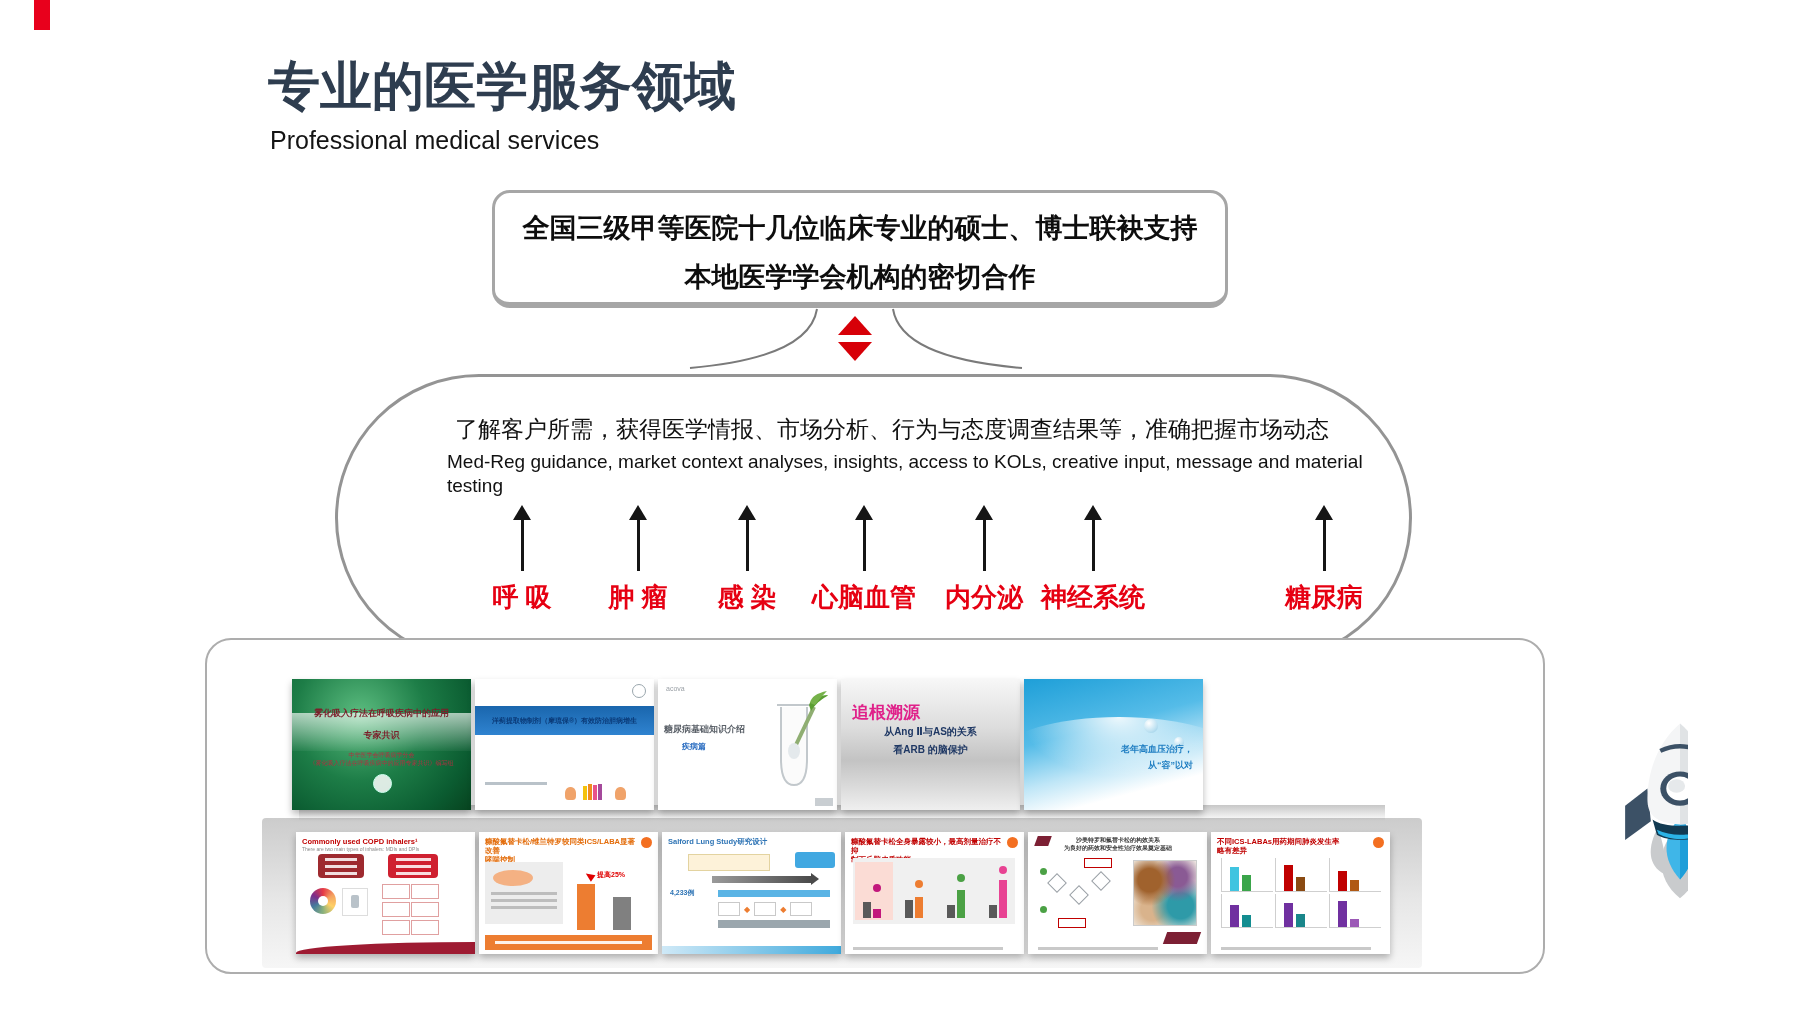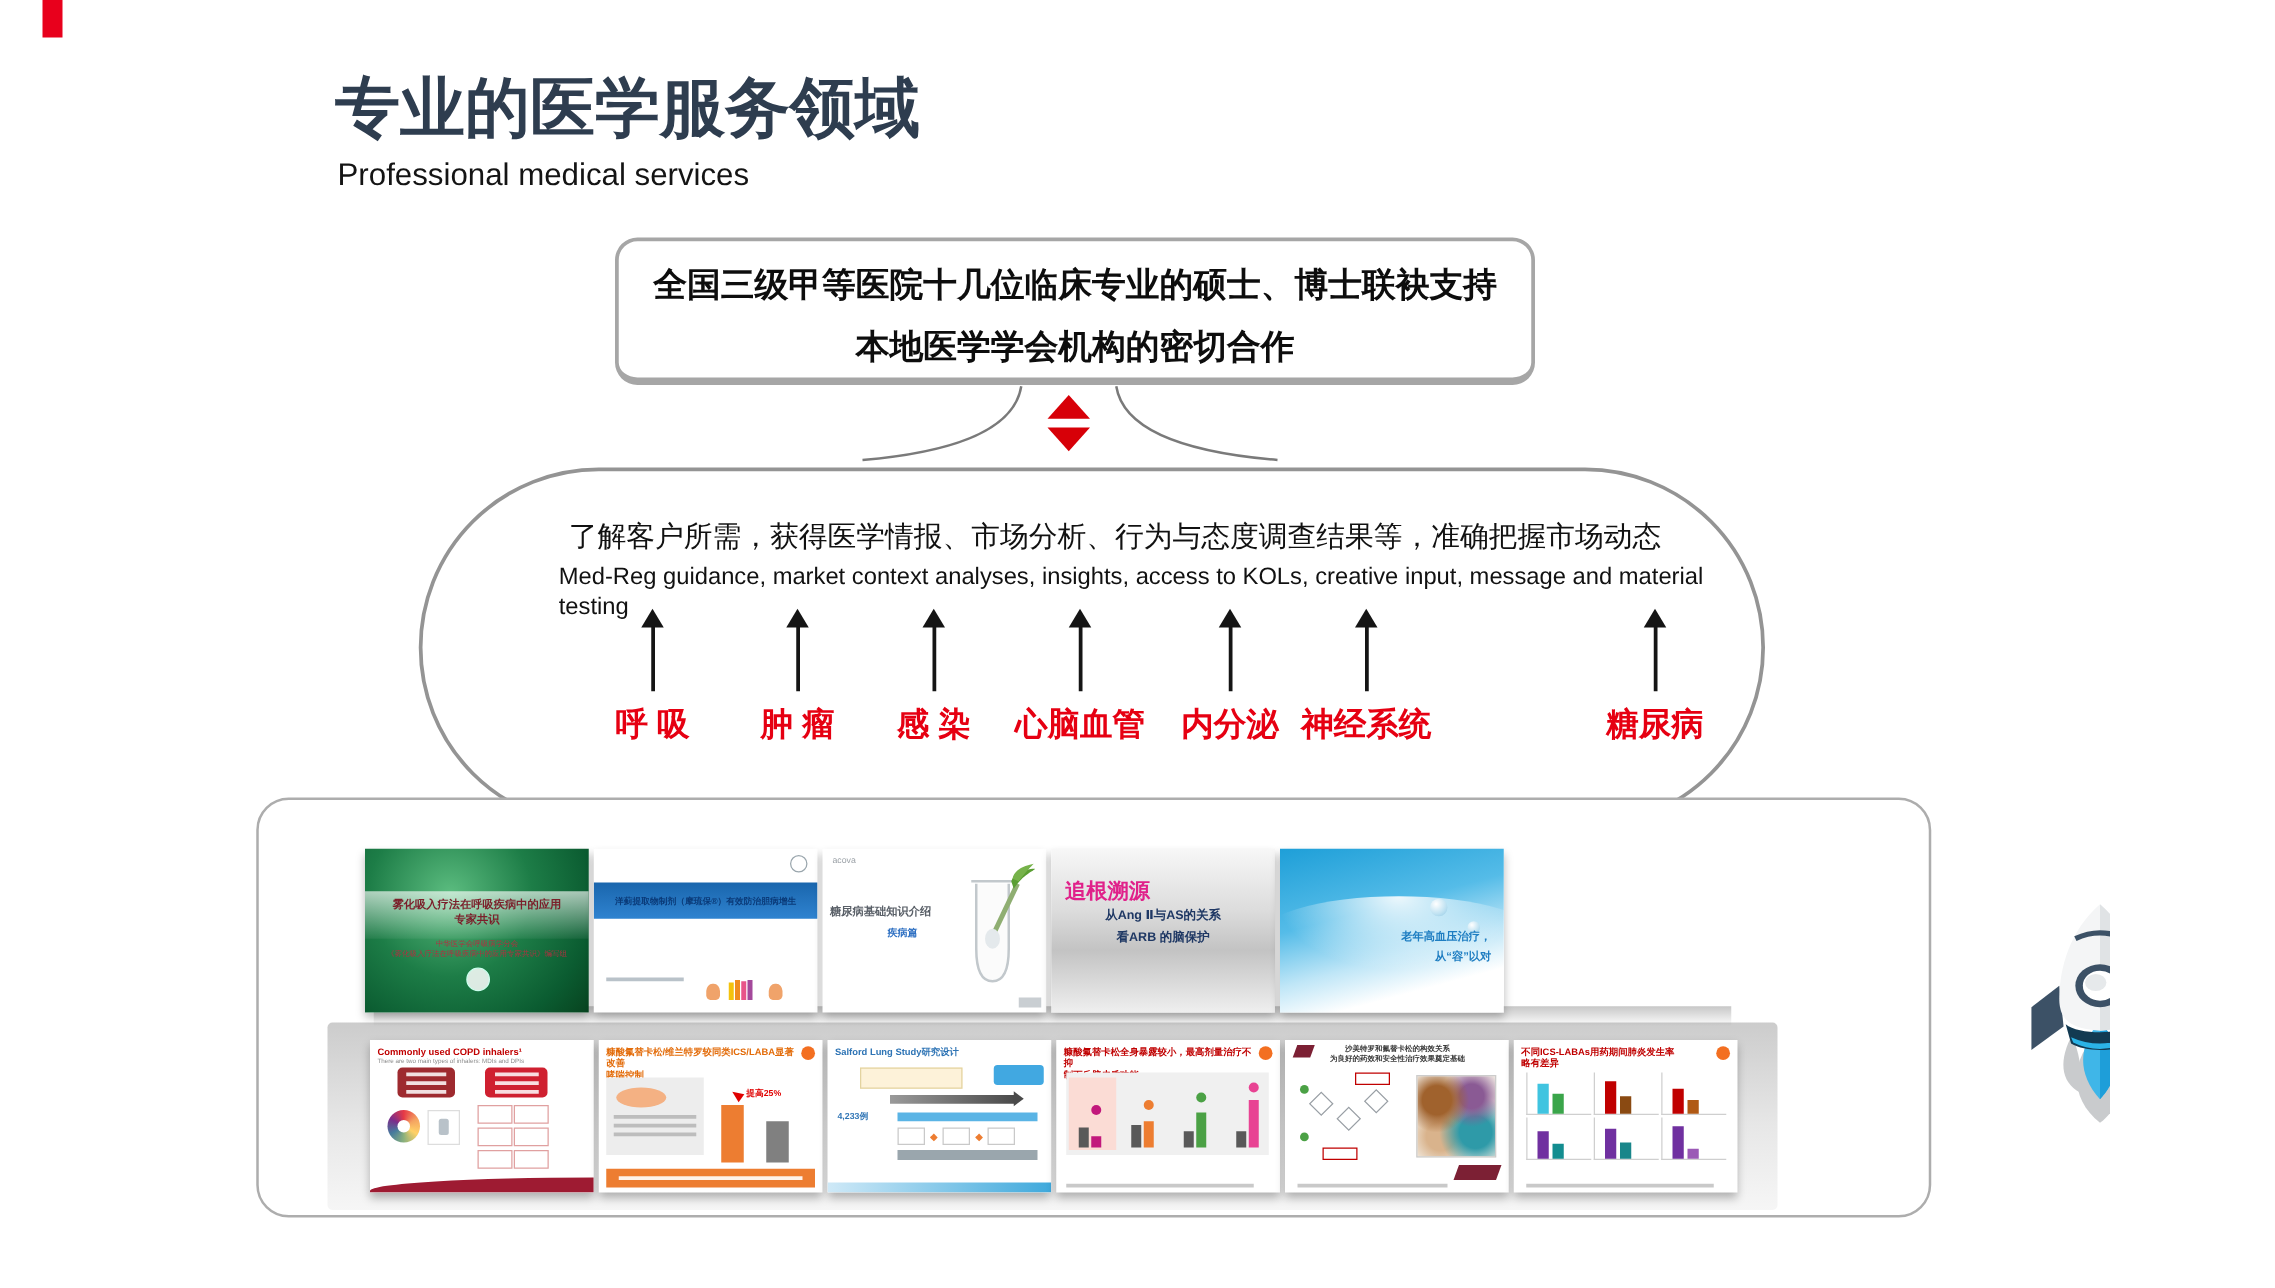--- a/index.html
+++ b/index.html
@@ -31,21 +31,21 @@
   .tri-down{left:838px;top:342px;border-left:17px solid transparent;border-right:17px solid transparent;
           border-top:19px solid #d70008;}
 
   
   .bubble-main{left:335px;top:374px;width:1077px;height:288px;background:#fff;
     border:3px solid #949494;border-radius:150px;box-sizing:border-box;z-index:1;}
   .bm-cn{left:455px;top:414px;font-size:23px;color:#111;z-index:2;}
   .bm-en{left:447px;top:450px;width:950px;font-size:19px;line-height:24px;color:#111;z-index:2;}
 
   
-  .spec{top:487px;width:140px;height:125px;z-index:2;text-align:center;}
+  .spec{top:505px;width:140px;height:125px;z-index:2;text-align:center;}
   .arrow-head{display:block;margin:0 auto;width:0;height:0;border-left:9px solid transparent;
     border-right:9px solid transparent;border-bottom:15px solid #151515;}
   .arrow-stem{display:block;margin:-1px auto 0;width:3px;height:52px;background:#151515;}
   .spec-label{margin-top:9px;font-size:26px;font-weight:bold;color:#e60012;white-space:pre;}
 
   
   .gallery{left:205px;top:638px;width:1340px;height:336px;background:#fff;
     border:2px solid #adadad;border-radius:26px;box-sizing:border-box;z-index:3;}
   .row-shadow-top{left:92px;top:165px;width:1086px;height:16px;
     background:linear-gradient(180deg,rgba(0,0,0,.22),rgba(0,0,0,0));}
@@ -55,41 +55,41 @@
   .row-top{left:85px;top:39px;height:131px;}
   .row-bottom{left:89px;top:192px;height:122px;}
   .thumb{position:relative;width:179px;height:100%;background:#fff;overflow:hidden;flex:0 0 auto;
     box-shadow:0 4px 7px rgba(0,0,0,.28);}
   .thumb .abs{position:absolute;}
 
   
   .t-green{background:radial-gradient(circle at 38% 28%,#5cbd80,#1d7d47 45%,#0b5c31 78%,#07431f);}
   .t-green .sheen{left:0;top:34px;width:100%;height:38px;
     background:linear-gradient(180deg,rgba(255,255,255,.65),rgba(255,255,255,.05));}
-  .t1-title{left:6px;top:38px;width:167px;font-size:9px;font-weight:bold;color:#7b1f2a;text-align:center;}
+  .t1-title{left:6px;top:28px;width:167px;font-size:9px;font-weight:bold;color:#7b1f2a;text-align:center;}
   .t1-title2{left:0;top:50px;width:100%;font-size:9px;font-weight:bold;color:#7b1f2a;text-align:center;}
   .t1-note{left:0;top:72px;width:100%;font-size:6px;color:#b03040;text-align:center;}
   .t1-note2{left:0;top:80px;width:100%;font-size:6px;color:#b03040;text-align:center;}
   .t1-badge{left:81px;top:95px;width:17px;height:17px;border-radius:50%;
     background:rgba(255,255,255,.85);border:1px solid #cfe;}
 
   
   .t2-logo{right:8px;top:5px;width:12px;height:12px;border-radius:50%;border:1.5px solid #9aa6ad;}
   .t2-band{left:0;top:27px;width:100%;height:29px;background:linear-gradient(180deg,#1a66ad,#2f83d0);
     display:flex;align-items:center;}
   .t2-band span{width:100%;font-size:7px;font-weight:bold;color:#0a3a78;text-align:center;}
   .t2-names{left:10px;top:103px;width:62px;height:3px;background:#b9c2c9;}
   .t2-av{top:108px;width:11px;height:13px;border-radius:45% 45% 30% 30%;background:#f0a36a;}
   .t2-bars{left:108px;top:105px;display:flex;gap:1px;align-items:flex-end;height:16px;}
   .t2-bars i{display:block;width:4px;}
 
   
   .t3-logo{left:8px;top:6px;font-size:7px;color:#9aa0a6;}
   .t3-title{left:6px;top:44px;width:95px;font-size:9px;font-weight:bold;color:#5a6068;}
-  .t3-tag{left:24px;top:62px;font-size:8px;font-weight:bold;color:#2d6fc2;margin-left:28px;}
+  .t3-tag{left:24px;top:62px;font-size:8px;font-weight:bold;color:#2d6fc2;}
   .t3-corner{right:4px;bottom:4px;width:18px;height:8px;background:#c9ced2;}
 
   
   .t4-band{left:0;top:0;width:100%;height:24px;background:#5c5ca8;}
   .t4-title{left:0;top:44px;width:100%;text-align:center;font-size:10px;font-weight:bold;color:#222;}
   .t4-sub{left:0;top:60px;width:100%;text-align:center;font-size:7px;color:#999;}
   .t4-f1{left:6px;bottom:6px;width:26px;height:4px;background:#c9c9c9;}
   .t4-f2{right:6px;bottom:6px;width:56px;height:4px;background:#d6d6d6;}
 
   

